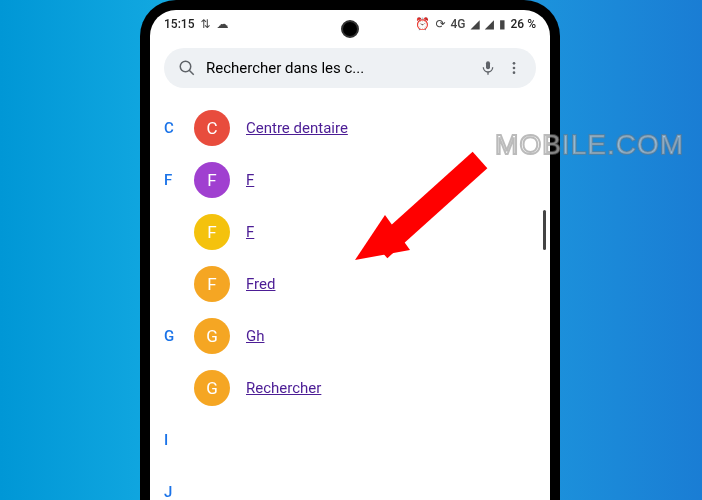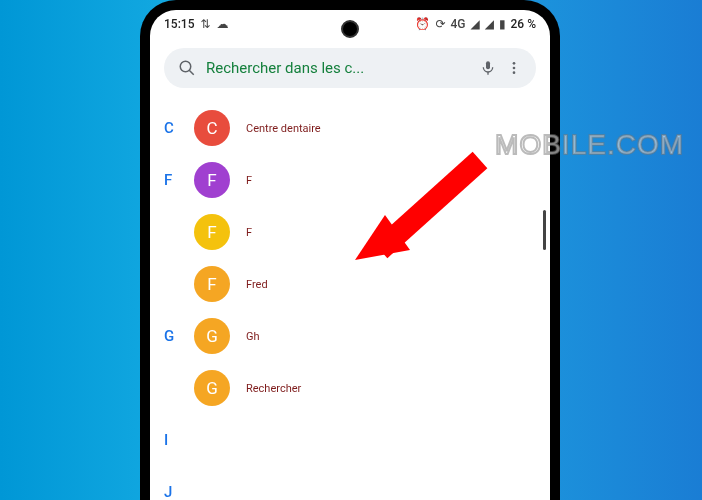--- a/index.html
+++ b/index.html
@@ -57,21 +57,21 @@
     height: 40px;
     background: #eef1f4;
     border-radius: 22px;
     display: flex;
     align-items: center;
     padding: 0 14px;
     gap: 10px;
   }
   .search-text {
     flex: 1;
-    color: #15803d;
+    color: #000000;
     font-size: 15px;
     white-space: nowrap;
     overflow: hidden;
     text-overflow: ellipsis;
   }
   .icon { display: inline-flex; align-items: center; justify-content: center; }
   .contacts { padding: 4px 0; }
   .row {
     display: flex;
     align-items: center;
@@ -89,21 +89,21 @@
     height: 36px;
     border-radius: 50%;
     display: flex;
     align-items: center;
     justify-content: center;
     color: #fff;
     font-size: 17px;
     font-weight: 400;
     margin-right: 16px;
   }
-  .name { font-size: 11px; color: #7f1d1d; }
+  .name { font-size: 15px; color: #4c1d95; text-decoration: underline; }
   .scroll-indicator {
     position: absolute;
     right: 4px;
     top: 200px;
     width: 3px;
     height: 40px;
     background: #444;
     border-radius: 2px;
   }
   .watermark {

